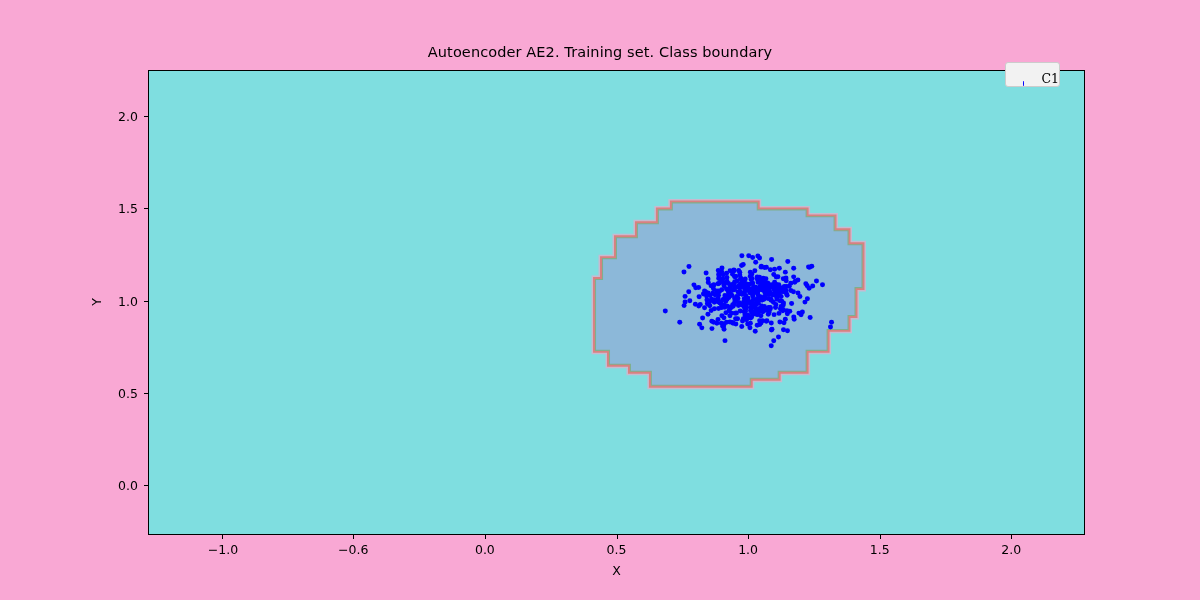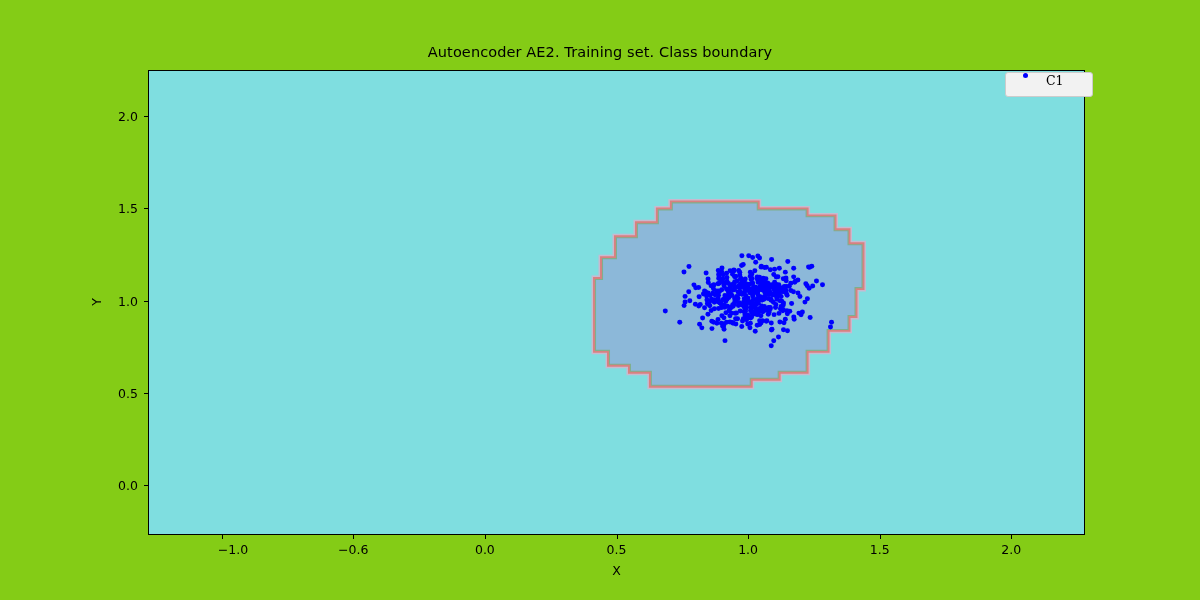--- a/index.html
+++ b/index.html
@@ -12,21 +12,21 @@
     height: 600px;
     font-family: "DejaVu Sans", sans-serif;
     overflow: hidden;
     position: relative;
   }
   #figure {
     position: absolute;
     left: 0; top: 0;
     width: 1200px;
     height: 600px;
-    background: #84cc16;
+    background: #f9a8d4;
   }
   #title {
     position: absolute;
     left: 0;
     top: 44px;
     width: 1200px;
     text-align: center;
     font-size: 14.5px;
     color: #000000;
     letter-spacing: 0.1px;
@@ -98,28 +98,28 @@
     font-size: 12.5px;
     color: #000000;
     transform: translate(-50%, -50%) rotate(-90deg);
     transform-origin: center center;
     white-space: nowrap;
   }
   
   #legend {
     position: absolute;
     left: 1005px;
-    top: 72px;
-    width: 88px;
+    top: 62px;
+    width: 55px;
     height: 25px;
     background: #f2f2f2;
     border: 1px solid #cccccc;
     border-radius: 3px;
     display: flex;
-    align-items: flex-start;
+    align-items: flex-end;
     box-sizing: border-box;
   }
   #legend-marker {
     width: 5px;
     height: 5px;
     border-radius: 50%;
     background: #0000FF;
     margin-left: 17px;
   }
   #legend-label {
@@ -644,21 +644,21 @@
           <circle cx="563.39" cy="240.43" r="2.50" fill="#0000FF"></circle>
           <circle cx="614.05" cy="229.94" r="2.50" fill="#0000FF"></circle>
           <circle cx="602.55" cy="206.23" r="2.50" fill="#0000FF"></circle>
           <circle cx="632.84" cy="239.10" r="2.50" fill="#0000FF"></circle>
         </g>
     </svg>
   </div>
 
   <div id="ticks-x">
       <div class="tick-mark-x" style="left: 221.697px;"></div>
-      <div class="tick-label-x" style="left: 233px;">−1.0</div>
+      <div class="tick-label-x" style="left: 223px;">−1.0</div>
       <div class="tick-mark-x" style="left: 353.298px;"></div>
       <div class="tick-label-x" style="left: 353.298px;">−0.6</div>
       <div class="tick-mark-x" style="left: 484.899px;"></div>
       <div class="tick-label-x" style="left: 484.899px;">0.0</div>
       <div class="tick-mark-x" style="left: 616.5px;"></div>
       <div class="tick-label-x" style="left: 616.5px;">0.5</div>
       <div class="tick-mark-x" style="left: 748.101px;"></div>
       <div class="tick-label-x" style="left: 748.101px;">1.0</div>
       <div class="tick-mark-x" style="left: 879.702px;"></div>
       <div class="tick-label-x" style="left: 879.702px;">1.5</div>

